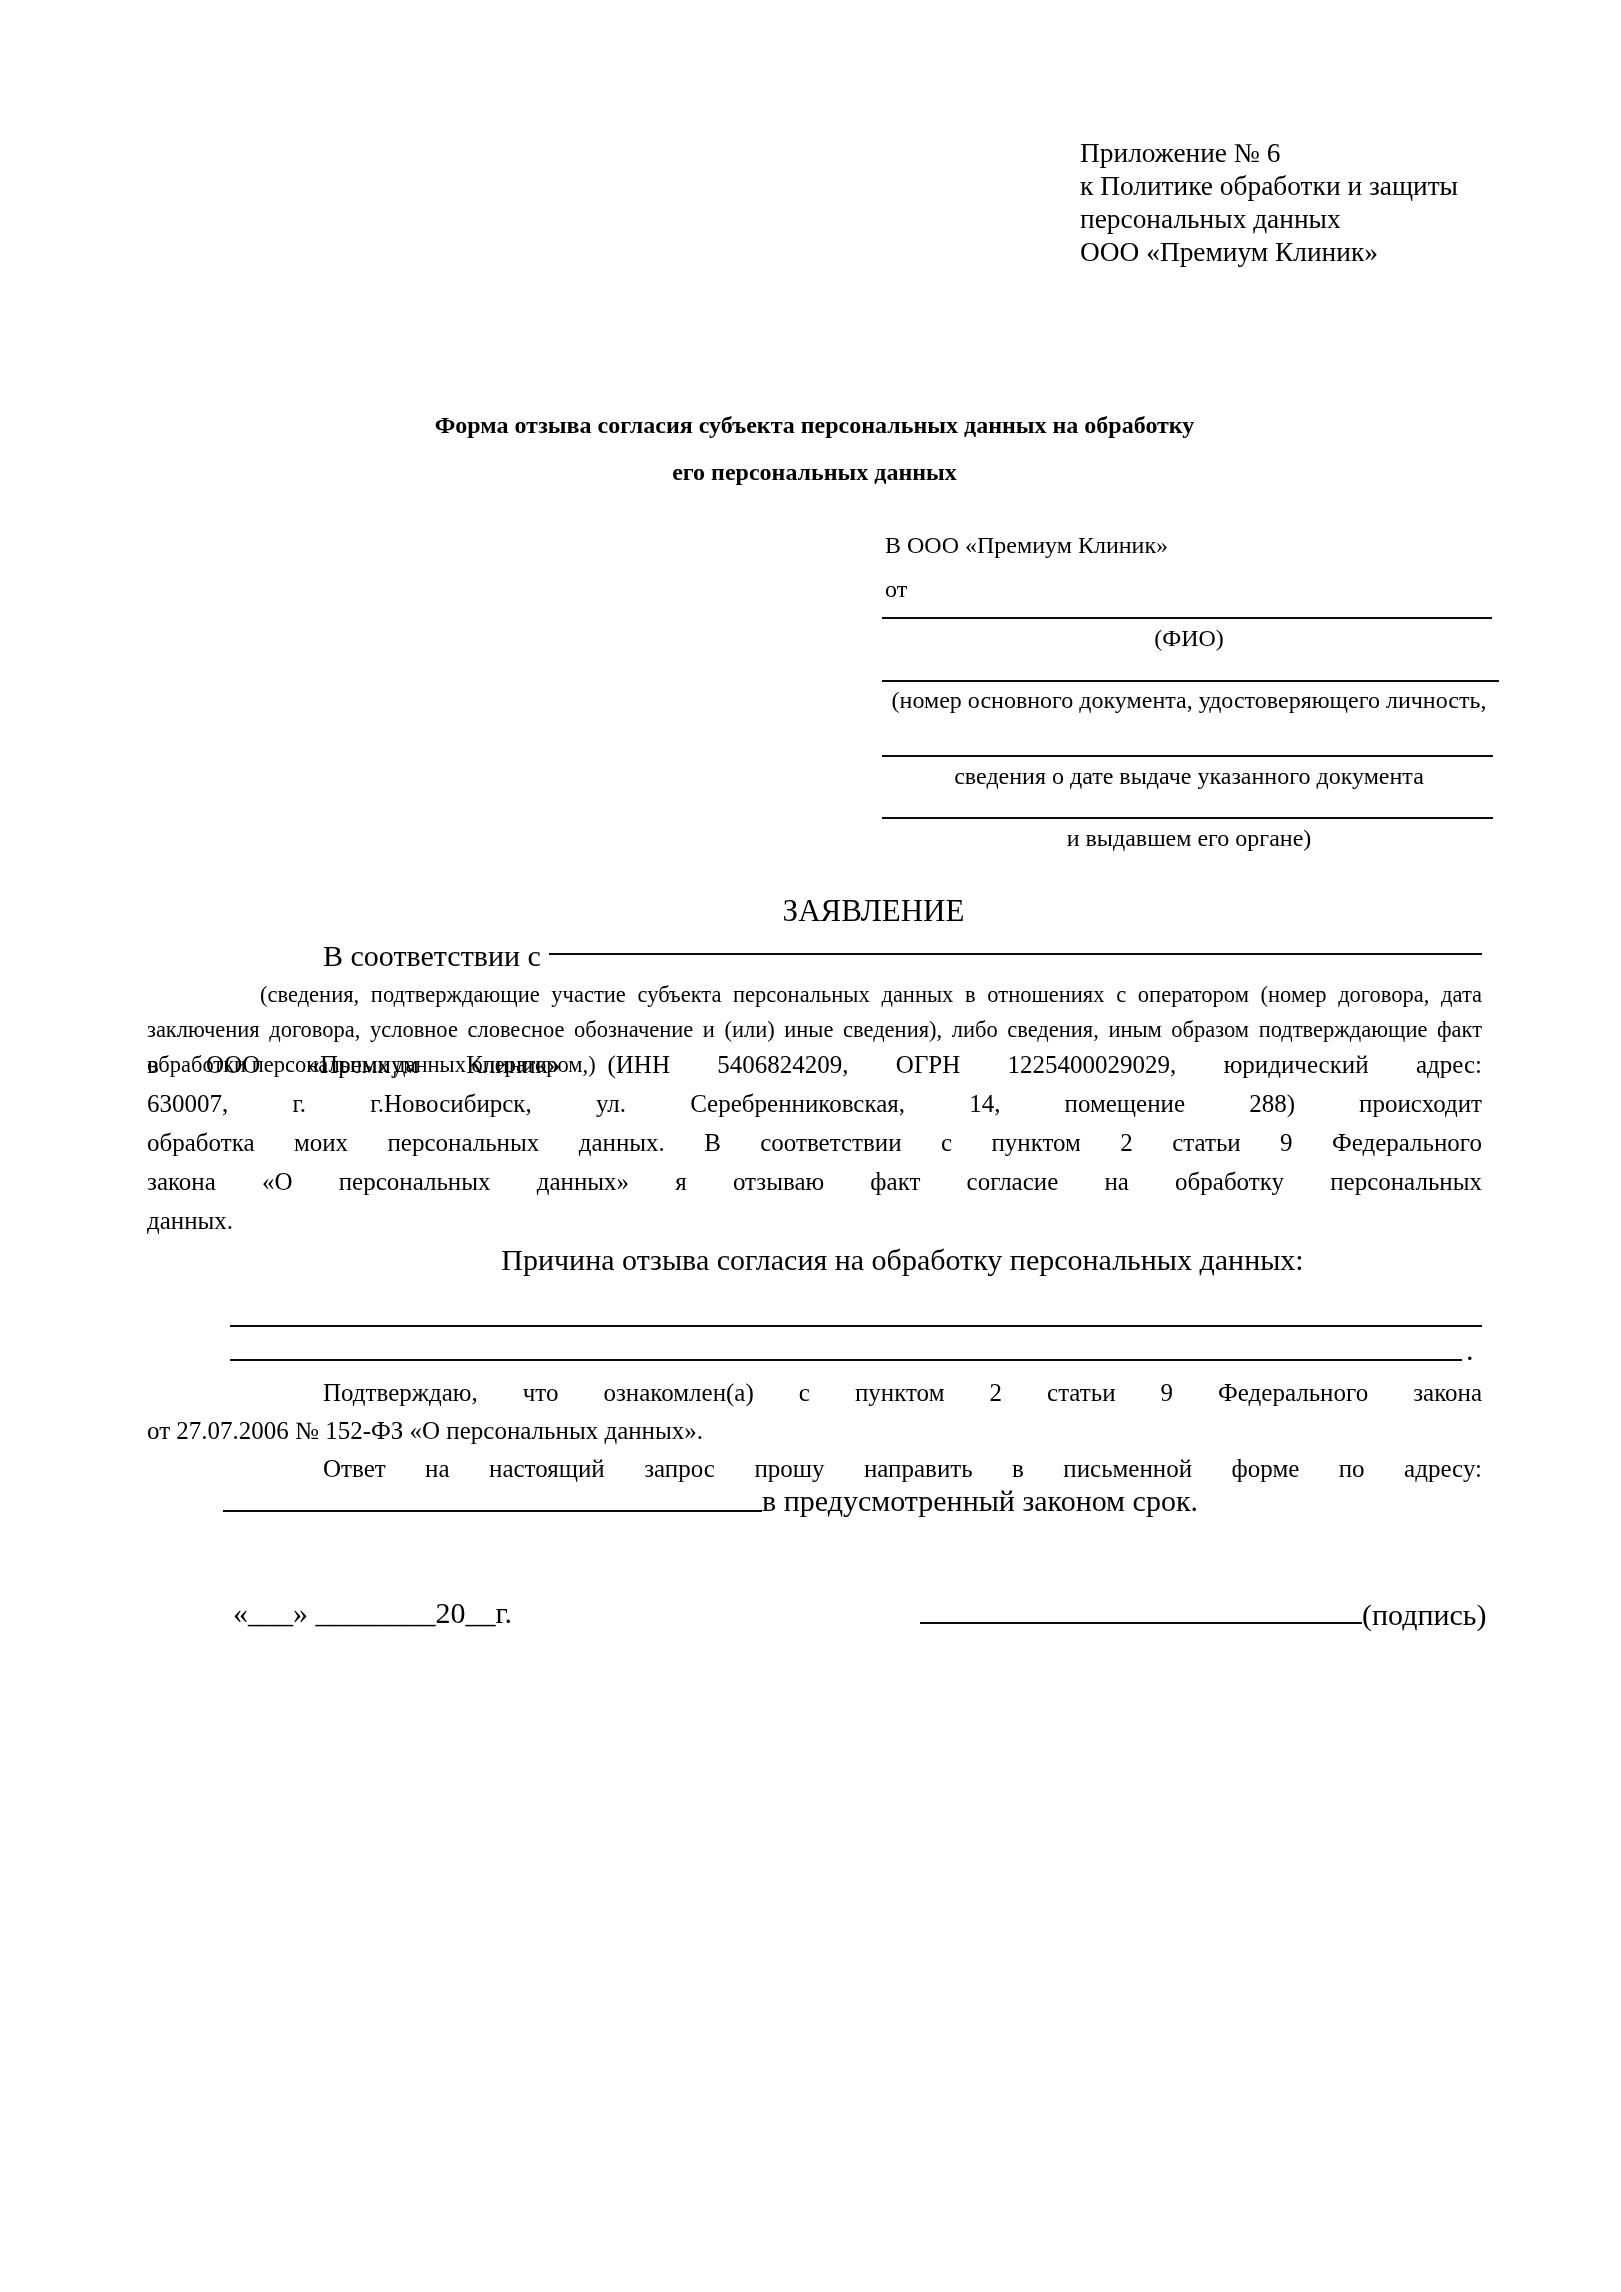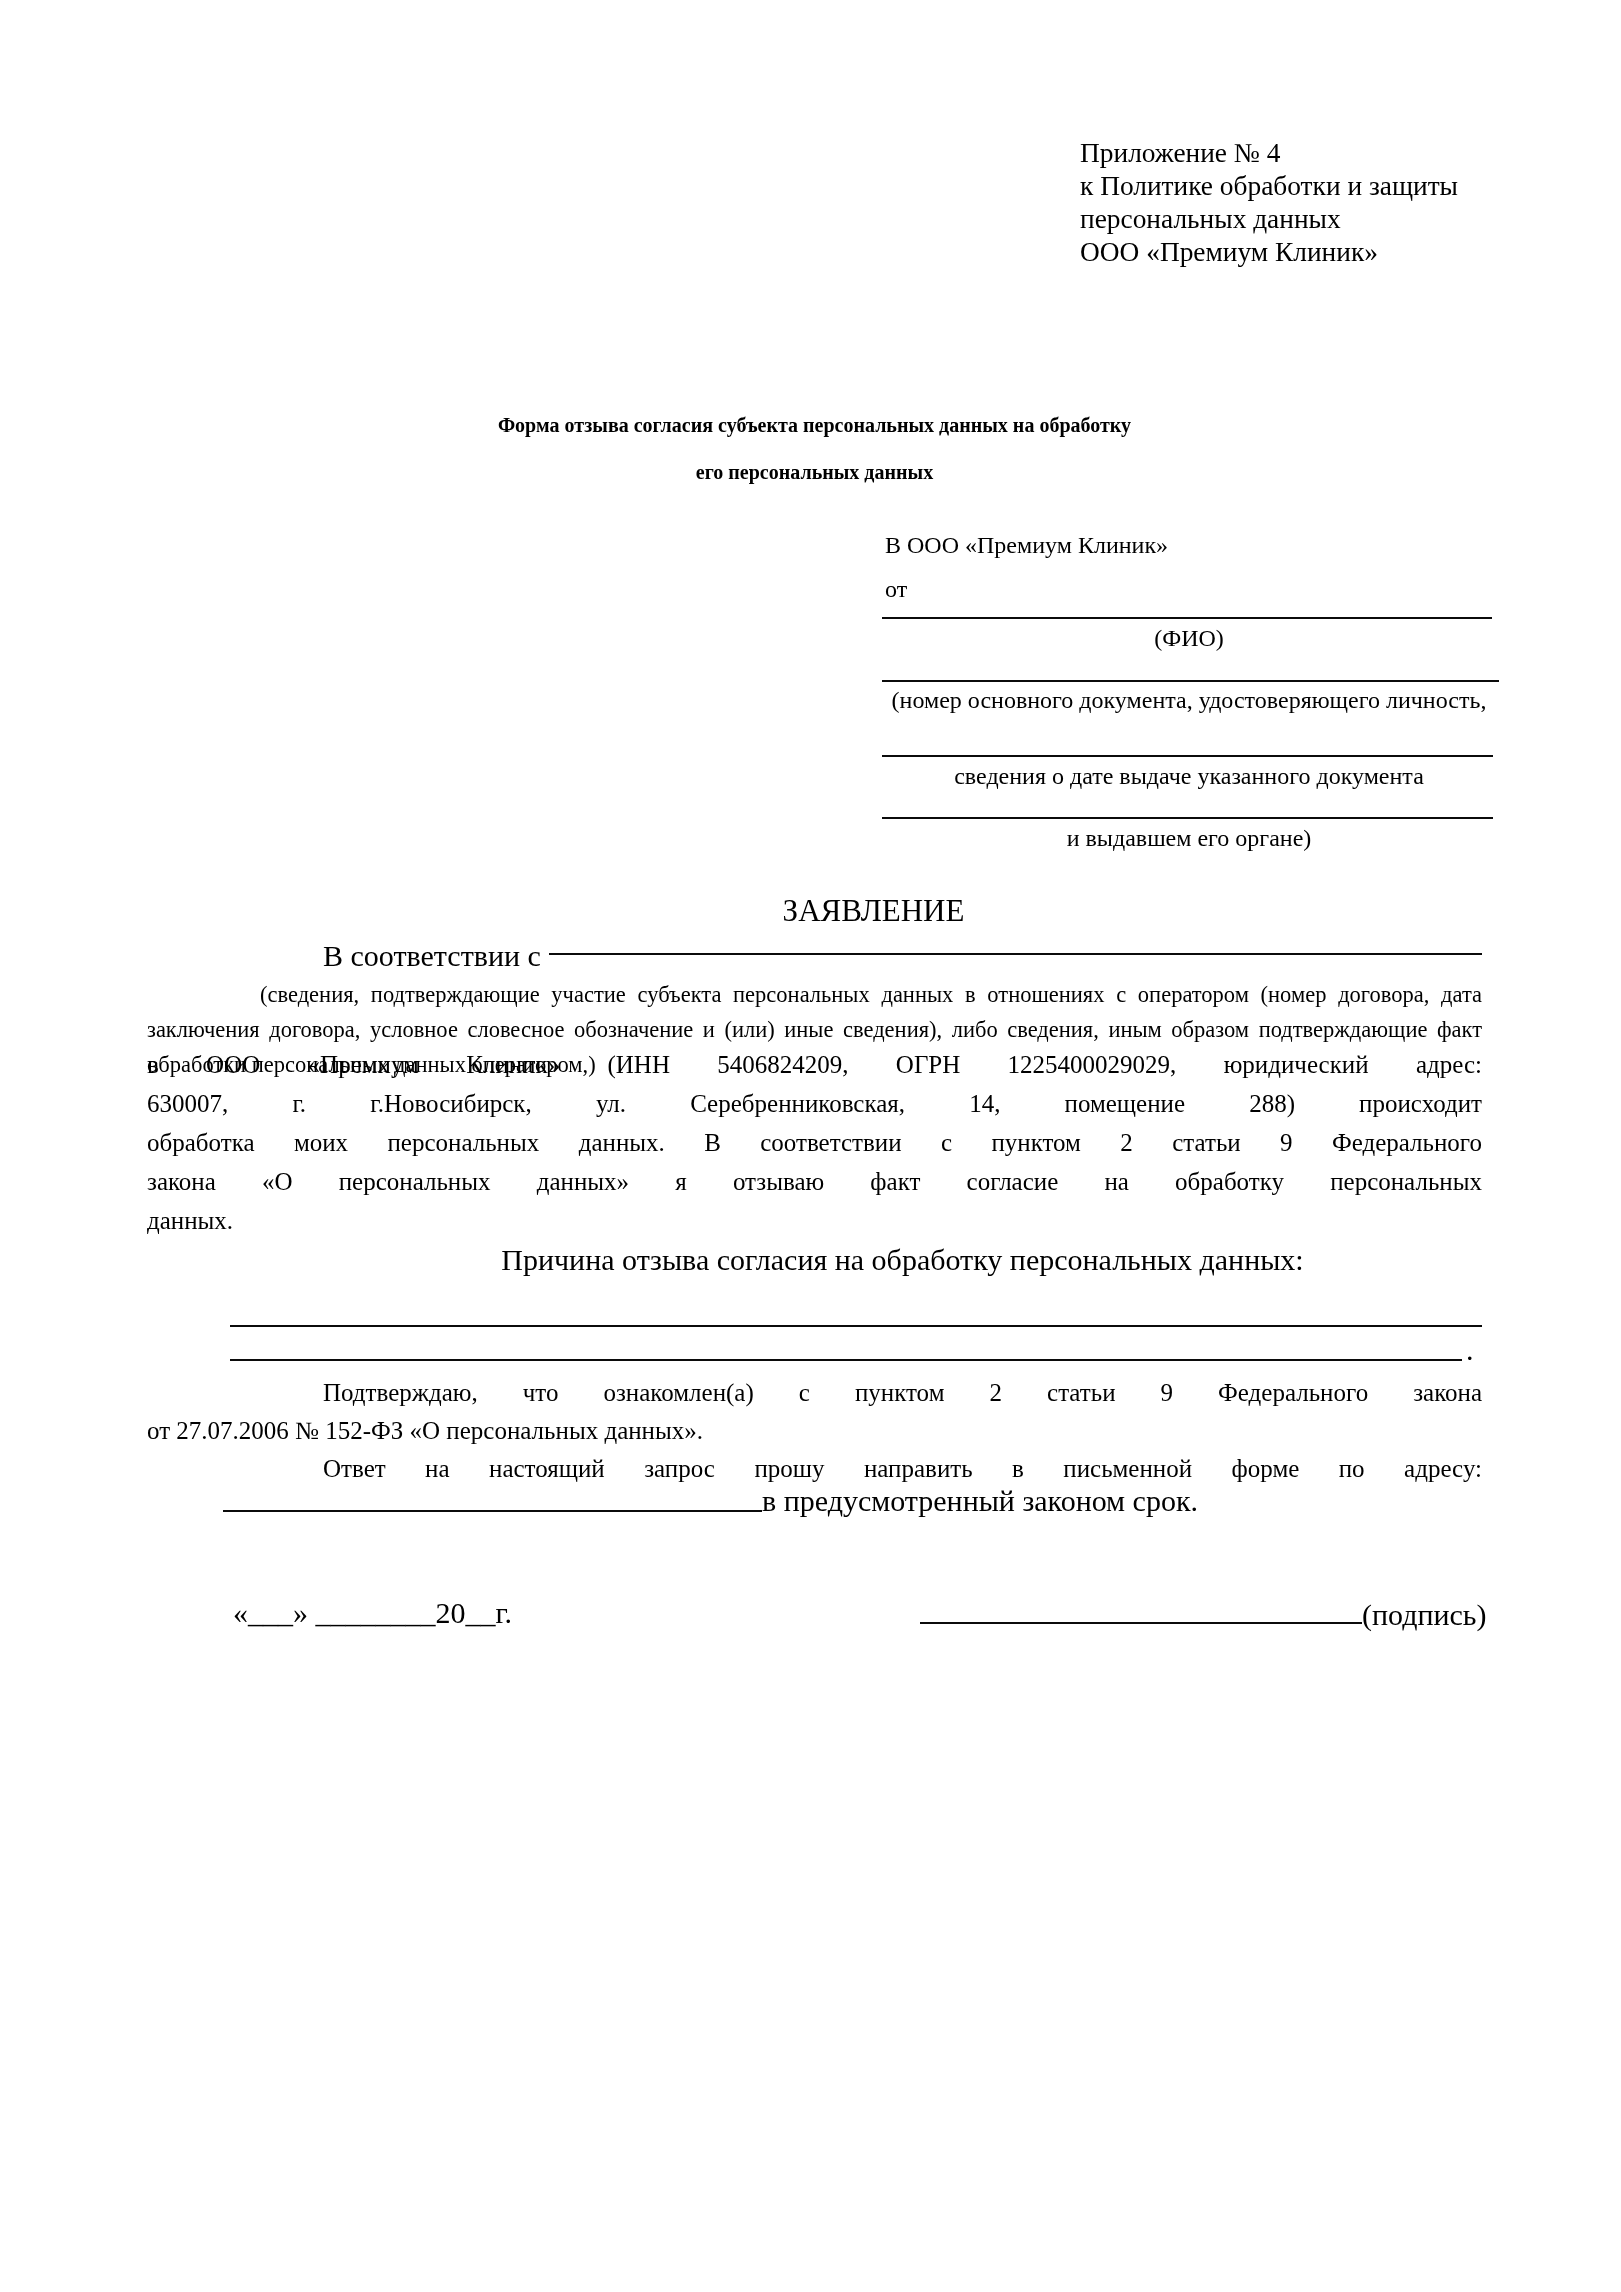--- a/index.html
+++ b/index.html
@@ -20,21 +20,21 @@
     left: 1080px; top: 137px;
     font-size: 27.4px; line-height: 33px;
     white-space: nowrap;
   }
 
   
   .form-title {
     left: 147px; top: 402px; width: 1335px;
     text-align: center;
     font-weight: bold;
-    font-size: 20px; line-height: 47px;
+    font-size: 24px; line-height: 47px;
   }
 
   
   .addr-text { font-size: 24px; white-space: nowrap; }
   .uline { border-bottom: 2.9px solid #0b0b0b; height: 0; }
   .cap {
     left: 882px; width: 614px;
     text-align: center;
     font-size: 24px; line-height: 27.4px;
   }
@@ -71,21 +71,21 @@
   }
 
   .plain-text { font-size: 30px; white-space: nowrap; }
 </style>
 </head>
 <body>
 
 <div class="page">
 
   <div class="abs appendix">
-    <div>Приложение № 4</div>
+    <div>Приложение № 6</div>
     <div>к Политике обработки и защиты</div>
     <div>персональных данных</div>
     <div>ООО «Премиум Клиник»</div>
   </div>
 
   <div class="abs form-title">
     <div>Форма отзыва согласия субъекта персональных данных на обработку</div>
     <div>его персональных данных</div>
   </div>
 

